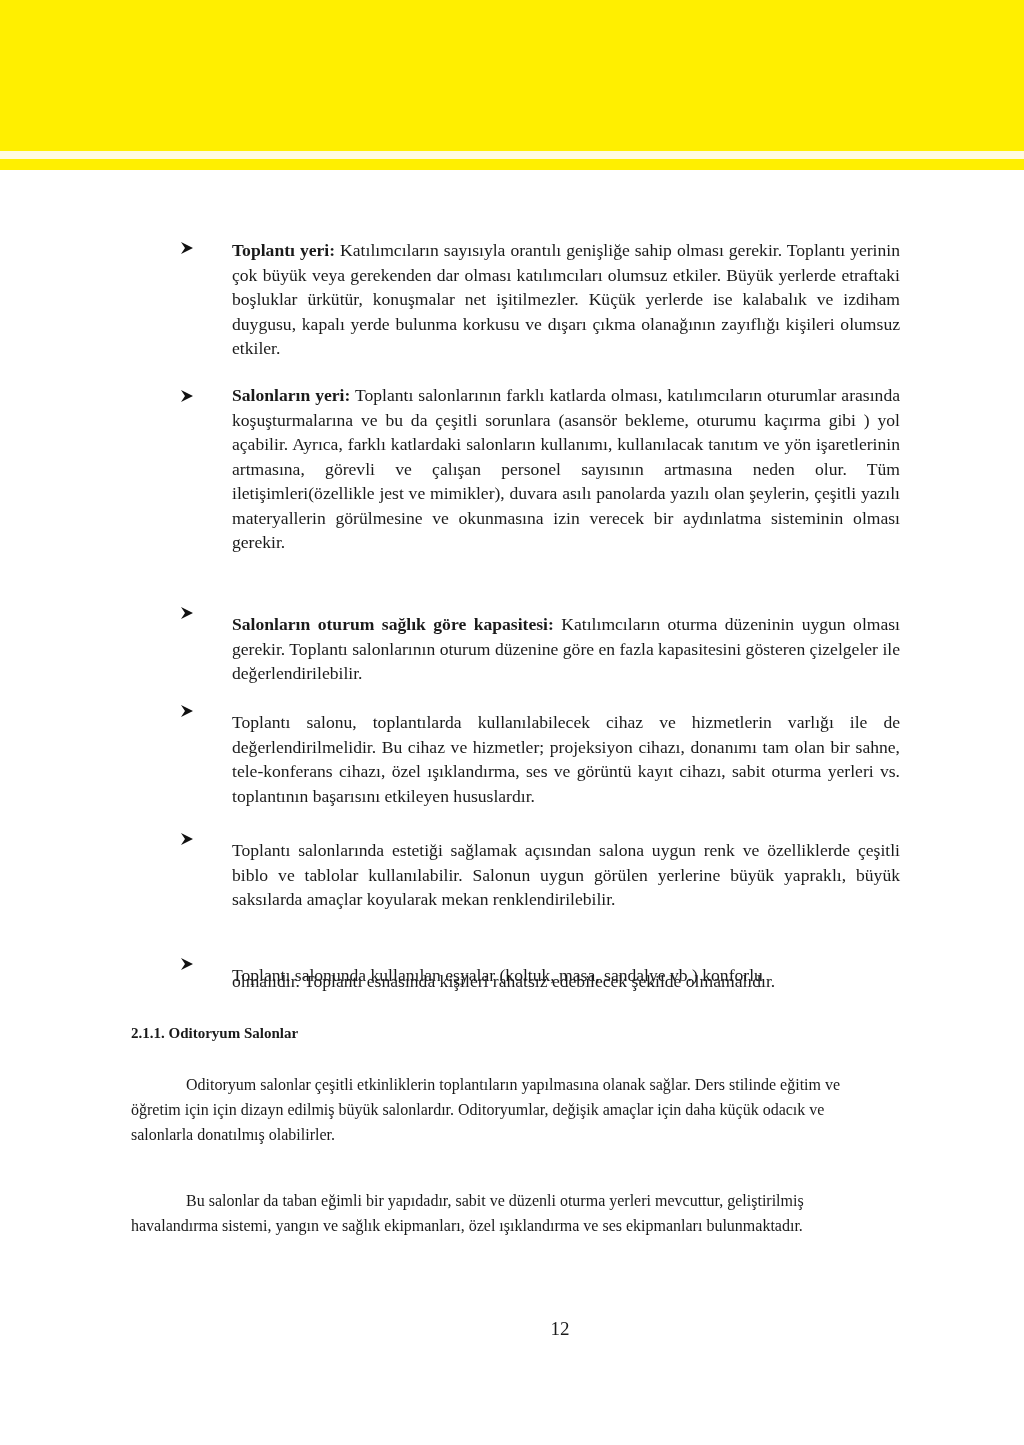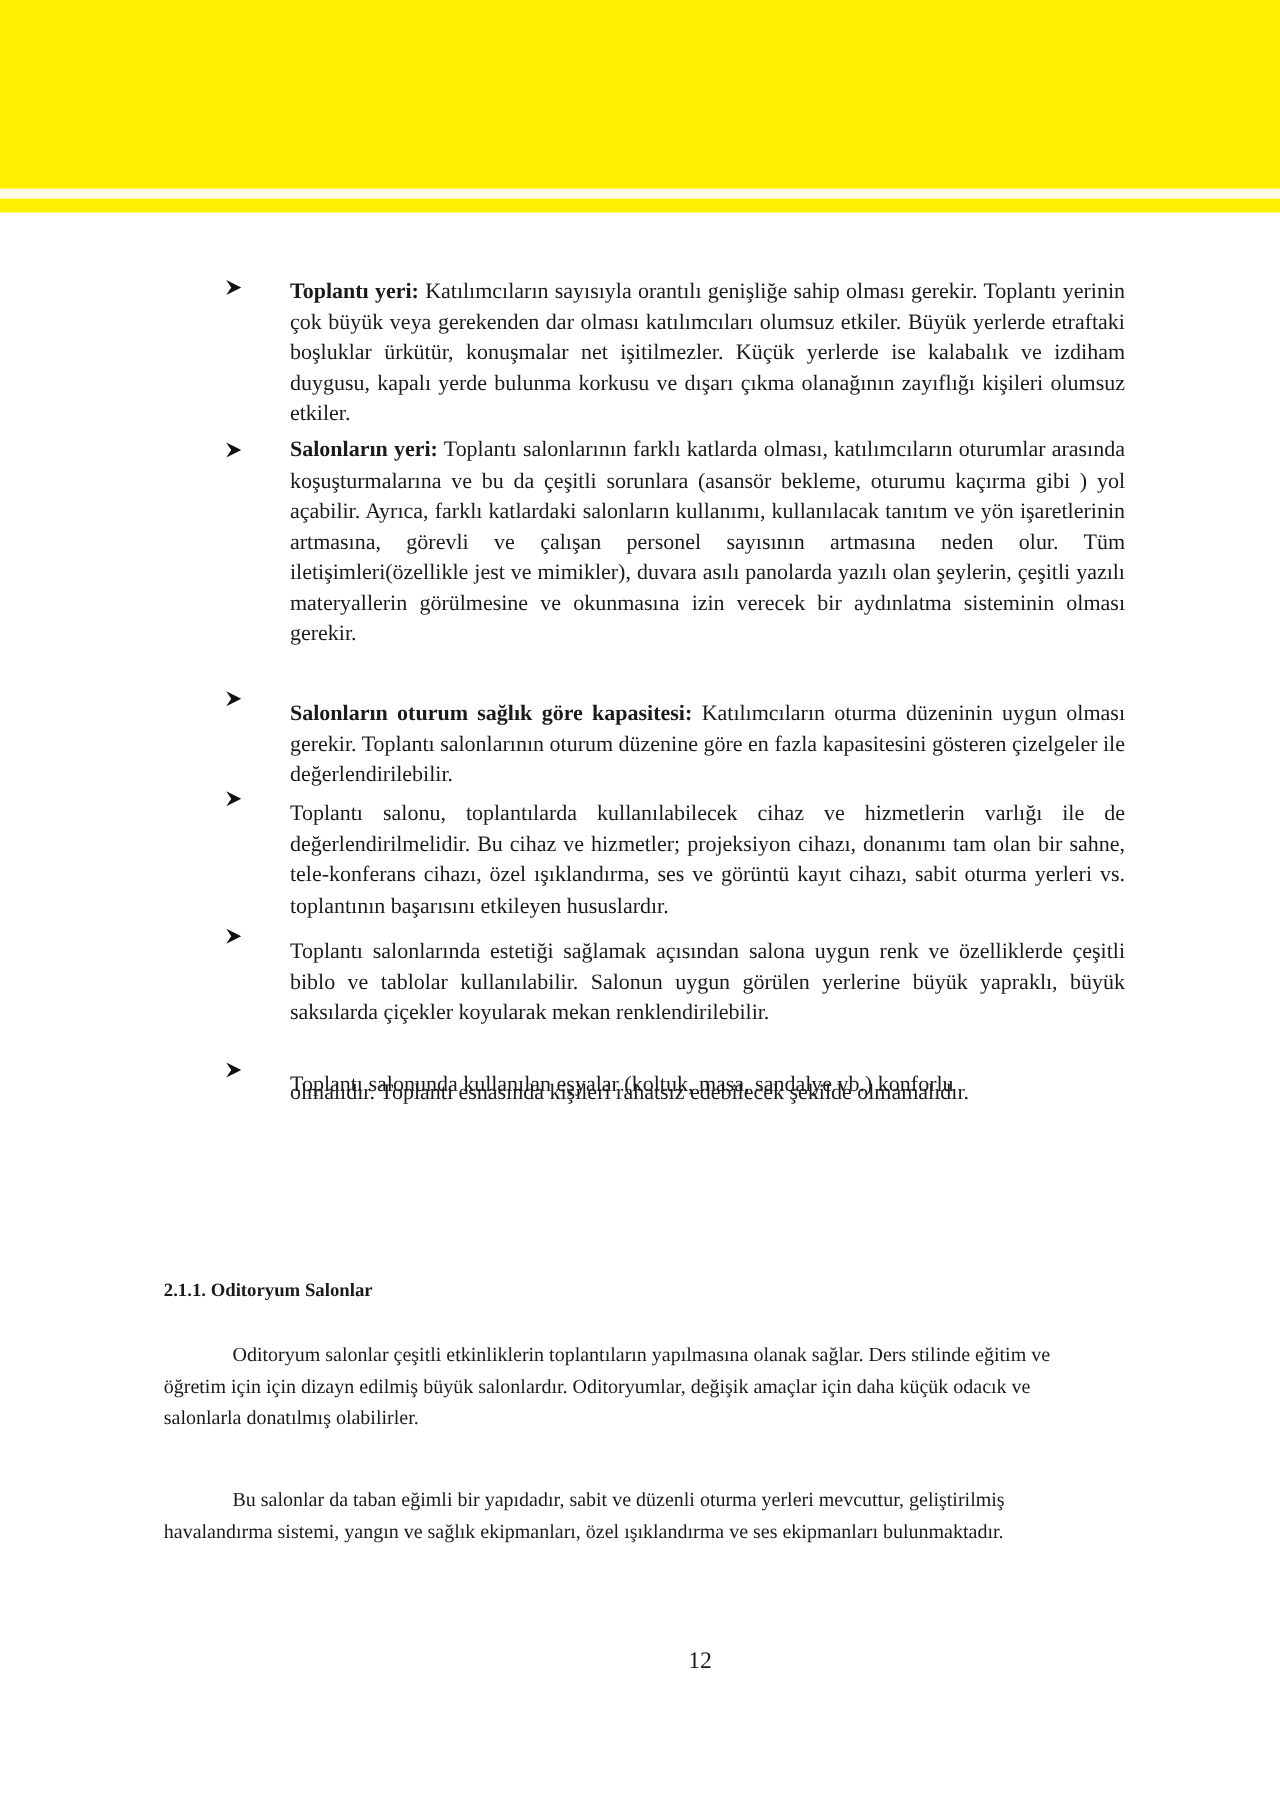--- a/index.html
+++ b/index.html
@@ -4,21 +4,21 @@
   <style>
     * { margin: 0; padding: 0; box-sizing: border-box; }
     html, body { width: 1024px; height: 1445px; background: #ffffff; overflow: hidden; }
     body { position: relative; font-family: "Liberation Serif", "DejaVu Serif", serif; color: #1a1a1a; }
 
     .header-band { position: absolute; left: 0; top: 0; width: 1024px; height: 151px; background: #ffef00; }
     .header-gap { position: absolute; left: 0; top: 151px; width: 1024px; height: 8px; background: #fffbe0; }
     .header-stripe { position: absolute; left: 0; top: 159px; width: 1024px; height: 11px; background: #ffef00; }
 
     .bullet-list { position: absolute; left: 180px; top: 220px; width: 720px; }
-    .bullet-item { position: relative; padding-left: 52px; font-size: 17.6px; line-height: 24.5px; }
+    .bullet-item { position: relative; padding-left: 52px; font-size: 17.6px; line-height: 24.5px; margin-top: 18px; }
     .bullet-arrow { position: absolute; left: 0; top: 0; width: 16px; height: 20px; }
     .bullet-arrow svg { display: block; }
     .item-text { display: block; text-align: justify; }
     .item-text b { font-weight: bold; }
 
     .heading { position: absolute; left: 131px; top: 1025px; font-size: 15px; font-weight: bold; }
     .para { position: absolute; left: 131px; width: 755px; font-size: 16px; line-height: 25px; text-indent: 55px; }
     .p1 { top: 1072px; }
     .p2 { top: 1188px; }
     .page-number { position: absolute; left: 0; width: 1024px; top: 1318px; text-align: center; font-size: 19px; margin-left: 48px; }
@@ -72,21 +72,21 @@
     <span class="item-text" style="padding-top:6px;">Toplantı salonu, toplantılarda kullanılabilecek cihaz ve hizmetlerin varlığı ile de değerlendirilmelidir. Bu cihaz ve hizmetler; projeksiyon cihazı, donanımı tam olan bir sahne, tele-konferans cihazı, özel ışıklandırma, ses ve görüntü kayıt cihazı, sabit oturma yerleri vs. toplantının başarısını etkileyen hususlardır.</span>
   </div>
 
 
   <div class="bullet-item" style="height:107px;">
     <span class="bullet-arrow" style="top:0px;">
       <svg width="14" height="14" viewBox="0 0 14 14">
           <path d="M1 1 L13 7 L1 13 L5 7 Z" fill="#111"></path>
         </svg>
     </span>
-    <span class="item-text" style="padding-top:6px;">Toplantı salonlarında estetiği sağlamak açısından salona uygun renk ve özelliklerde çeşitli biblo ve tablolar kullanılabilir. Salonun uygun görülen yerlerine büyük yapraklı, büyük saksılarda çiçekler koyularak mekan renklendirilebilir.</span>
+    <span class="item-text" style="padding-top:6px;">Toplantı salonlarında estetiği sağlamak açısından salona uygun renk ve özelliklerde çeşitli biblo ve tablolar kullanılabilir. Salonun uygun görülen yerlerine büyük yapraklı, büyük saksılarda amaçlar koyularak mekan renklendirilebilir.</span>
   </div>
 
   <div class="bullet-item" style="height:40px;">
     <span class="bullet-arrow" style="top:0px;">
       <svg width="14" height="14" viewBox="0 0 14 14">
           <path d="M1 1 L13 7 L1 13 L5 7 Z" fill="#111"></path>
         </svg>
     </span>
     <div class="overlap">
       <span style="top:12px;">olmalıdır. Toplantı esnasında kişileri rahatsız edebilecek şekilde olmamalıdır.</span>

